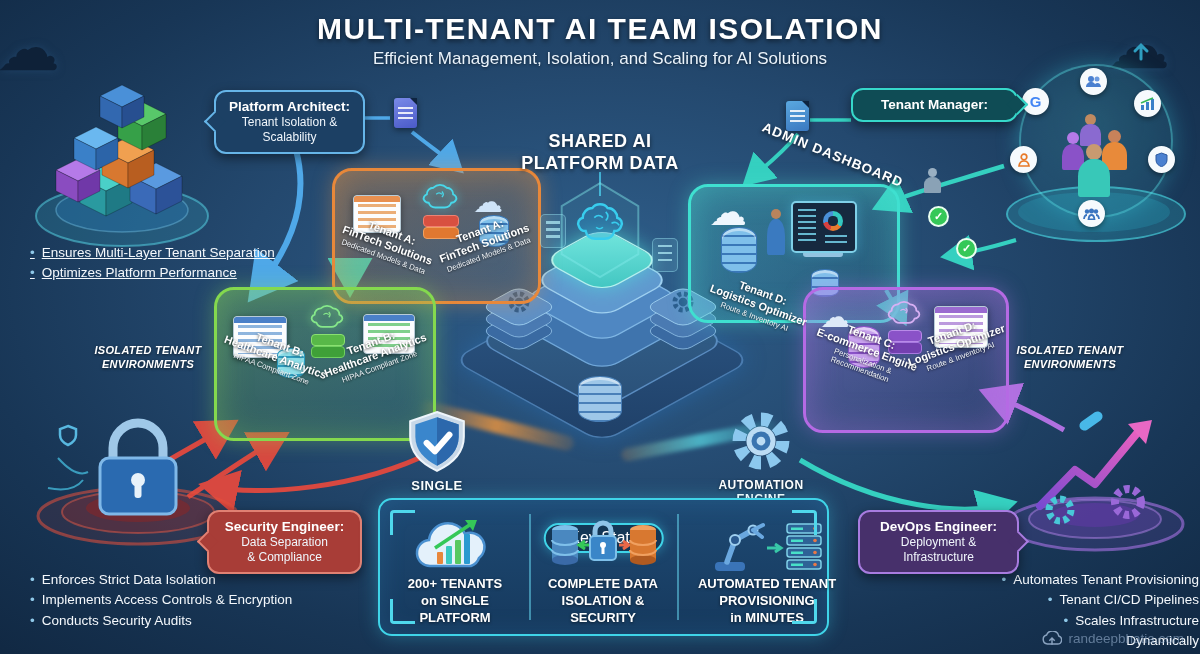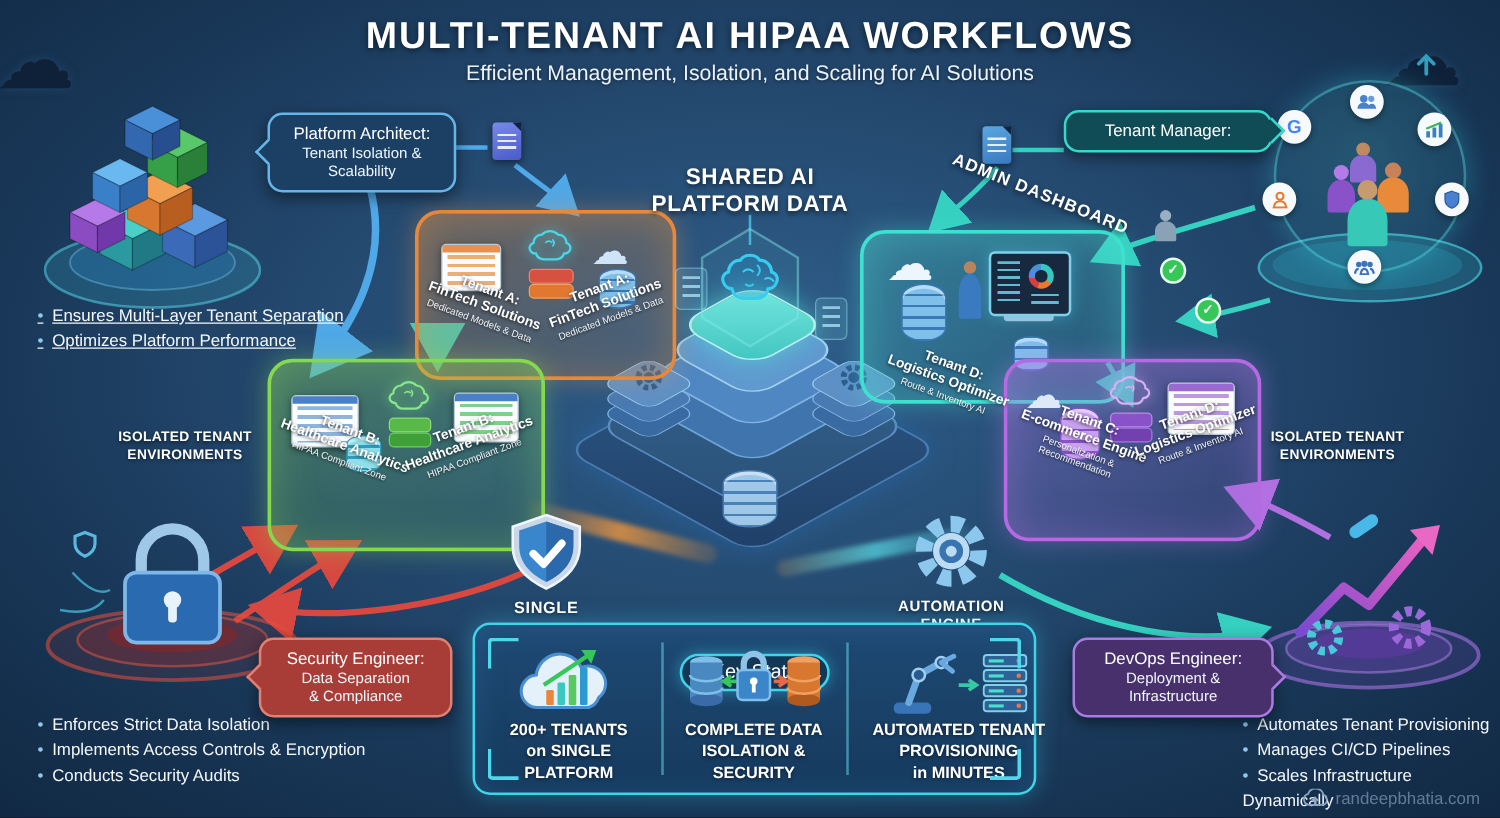--- a/index.html
+++ b/index.html
@@ -15,21 +15,21 @@
 
   
   .cloud-glyph{font-size:64px;color:#0e2138;text-shadow:0 0 8px rgba(40,80,120,.6);line-height:1;}
 
   
   .callout{position:absolute;border-radius:12px;border:2.5px solid var(--bc);padding:7px 10px;text-align:center;
     box-shadow:0 4px 12px rgba(0,0,0,.45);z-index:6;}
   .callout::after{content:"";position:absolute;width:13px;height:13px;background:inherit;top:calc(50% - 8px);transform:rotate(45deg);}
   .tail-left::after{left:-9px;border-left:2.5px solid var(--bc);border-bottom:2.5px solid var(--bc);}
   .tail-right::after{right:-9px;border-right:2.5px solid var(--bc);border-top:2.5px solid var(--bc);}
-  .callout .t{font-weight:400;font-size:13.5px;line-height:1.2;}
+  .callout .t{font-weight:700;font-size:13.5px;line-height:1.2;}
   .callout .b{font-size:12px;line-height:1.25;color:#f0f6fc;}
   .c-pa{left:214px;top:90px;width:127px;background:#1c4064;--bc:#66b5e8;}
   .c-tm{left:851px;top:88px;width:143px;background:#0f4c55;--bc:#36d8ca;}
   .c-se{left:207px;top:510px;width:131px;background:#a83d37;--bc:#e08173;}
   .c-do{left:858px;top:510px;width:137px;background:#47306b;--bc:#a87ce0;}
 
   
   .bullets{position:absolute;font-size:13.5px;color:#f4f8fc;z-index:5;}
   .bullets ul{list-style:none;margin:0;padding:0;line-height:1.5;}
   .bullets li::before{content:"\2022";color:#8fc8e8;margin-right:7px;}
@@ -46,21 +46,21 @@
   .t-b{--tc:#84d94e;--tf1:rgba(140,220,90,.32);--tf2:rgba(90,180,60,.12);--tg:rgba(140,220,90,.35);}
   .t-c{--tc:#b56ae4;--tf1:rgba(185,120,235,.34);--tf2:rgba(140,80,200,.12);--tg:rgba(185,120,235,.35);}
   .t-d{--tc:#3fe0d0;--tf1:rgba(80,230,215,.28);--tf2:rgba(40,170,165,.10);--tg:rgba(80,230,215,.35);}
   .face{position:absolute;text-align:center;z-index:5;}
   .face .nm{font-weight:800;font-size:11px;line-height:1.18;text-shadow:0 1px 3px rgba(0,0,0,.7);}
   .face .tg{font-size:7.8px;margin-top:1px;color:#f2f6fa;text-shadow:0 1px 2px rgba(0,0,0,.65);}
   .rotL{transform:rotate(20deg);}
   .rotR{transform:rotate(-20deg);}
 
   .admin-label{left:757px;top:149px;width:160px;font-weight:800;font-size:13.5px;letter-spacing:1px;transform:rotate(22deg);text-shadow:0 2px 4px rgba(0,0,0,.6);z-index:6;}
-  .iso-label{font-weight:800;font-size:11px;line-height:1.25;text-align:center;letter-spacing:.3px;text-shadow:0 1px 3px rgba(0,0,0,.6);z-index:5;}
+  .iso-label{font-weight:800;font-size:11px;line-height:1.25;text-align:center;letter-spacing:.3px;text-shadow:0 1px 3px rgba(0,0,0,.6);z-index:5;font-style:italic;}
 
   
   .dia{position:absolute;transform:scaleY(.55) rotate(45deg);border-radius:24px;z-index:3;}
   .dia.sm{border-radius:12px;}
 
   
   .cyl{position:absolute;background:repeating-linear-gradient(180deg, var(--c1) 0 7px, var(--c2) 7px 9px);
     border-radius:50%/24%;border:1.5px solid var(--c2);box-shadow:inset 0 3px 0 rgba(255,255,255,.45);z-index:6;}
   .cyl-blue{--c1:#7fc0ea;--c2:#3a78b8;}
   .cyl-teal{--c1:#8fe0ea;--c2:#2f9ec0;}
@@ -123,21 +123,21 @@
 <body>
 
 <div class="stage">
 
   <div class="abs cloud-glyph" style="left:-4px;top:16px;">☁</div>
   <div class="abs cloud-glyph" style="left:1106px;top:14px;">☁</div>
   <svg class="abs" style="left:1130px;top:40px;z-index:2;" width="22" height="22" viewBox="0 0 22 22">
     <path d="M11 19V6 M5 11l6-6 6 6" stroke="#2f9ec0" stroke-width="3" fill="none" stroke-linecap="round"></path>
   </svg>
 
-  <div class="abs title">MULTI-TENANT AI HIPAA WORKFLOWS</div>
+  <div class="abs title">MULTI-TENANT AI TEAM ISOLATION</div>
   <div class="abs subtitle">Efficient Management, Isolation, and Scaling for AI Solutions</div>
 
   <svg class="abs" style="left:0;top:0;z-index:4;" width="1200" height="654" viewBox="0 0 1200 654">
     <defs>
       <marker id="mb" markerWidth="9" markerHeight="9" refX="6" refY="4.5" orient="auto">
           <path d="M0,0 L8,4.5 L0,9 z" fill="#4fa8e8"></path>
         </marker>
       <marker id="mt" markerWidth="9" markerHeight="9" refX="6" refY="4.5" orient="auto">
           <path d="M0,0 L8,4.5 L0,9 z" fill="#35d0c0"></path>
         </marker>
@@ -286,24 +286,24 @@
       <li>Optimizes Platform Performance</li>
     </ul>
   </div>
   <div class="bullets" style="left:30px;top:570px;width:310px;">
     <ul>
       <li>Enforces Strict Data Isolation</li>
       <li>Implements Access Controls &amp; Encryption</li>
       <li>Conducts Security Audits</li>
     </ul>
   </div>
-  <div class="bullets" style="left:994px;top:570px;width:205px;">
+  <div class="bullets" style="left:994px;top:570px;width:205px;text-align:right;">
     <ul>
       <li>Automates Tenant Provisioning</li>
-      <li>Manages CI/CD Pipelines</li>
+      <li>Tenant CI/CD Pipelines</li>
       <li>Scales Infrastructure Dynamically</li>
     </ul>
   </div>
 
   <div class="abs core-label pl">SHARED AI
 PLATFORM DATA</div>
   <div class="abs core-line"></div>
 
   <div class="dia" style="left:495px;top:253px;width:210px;height:210px;background:linear-gradient(135deg,#2d5886,#1f4068);border:2px solid #4a7cb0;box-shadow:0 0 26px rgba(40,110,180,.5);"></div>
   <div class="dia" style="left:513px;top:252px;width:174px;height:174px;background:linear-gradient(135deg,#35648f,#2a5078);border:2px solid #5a8cc0;"></div>

